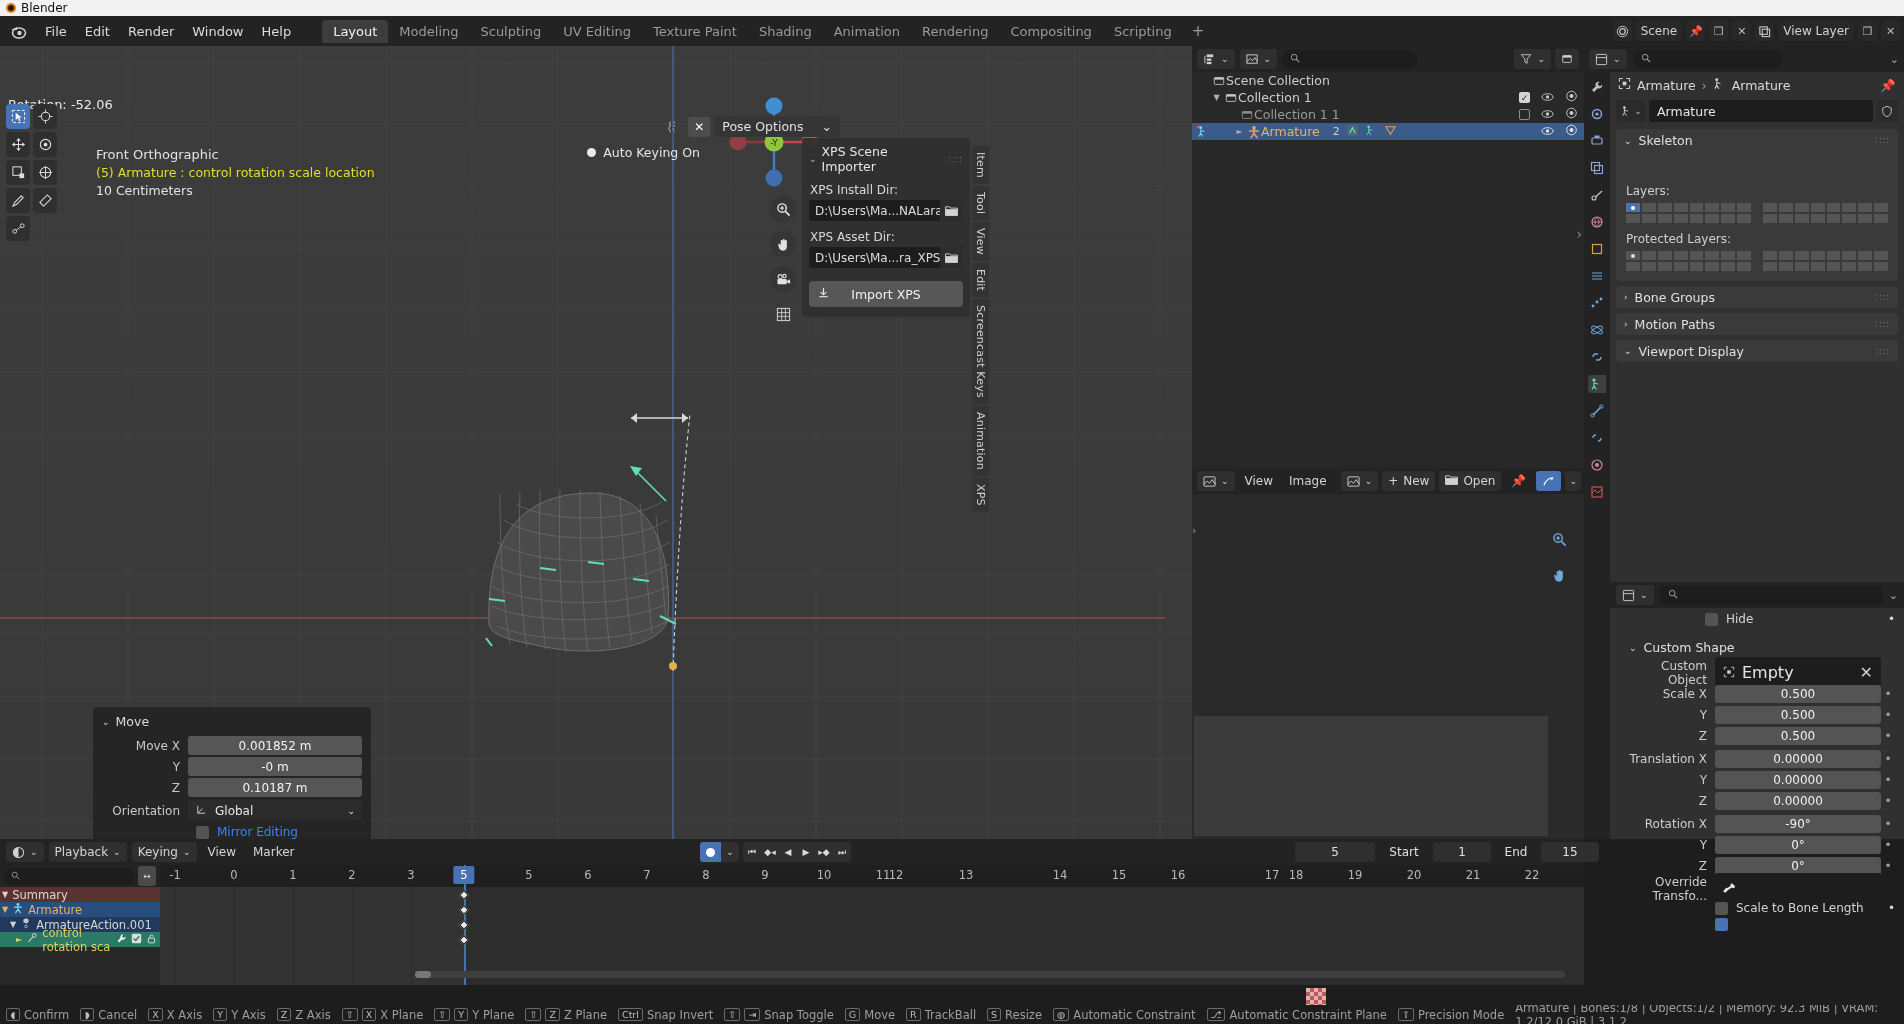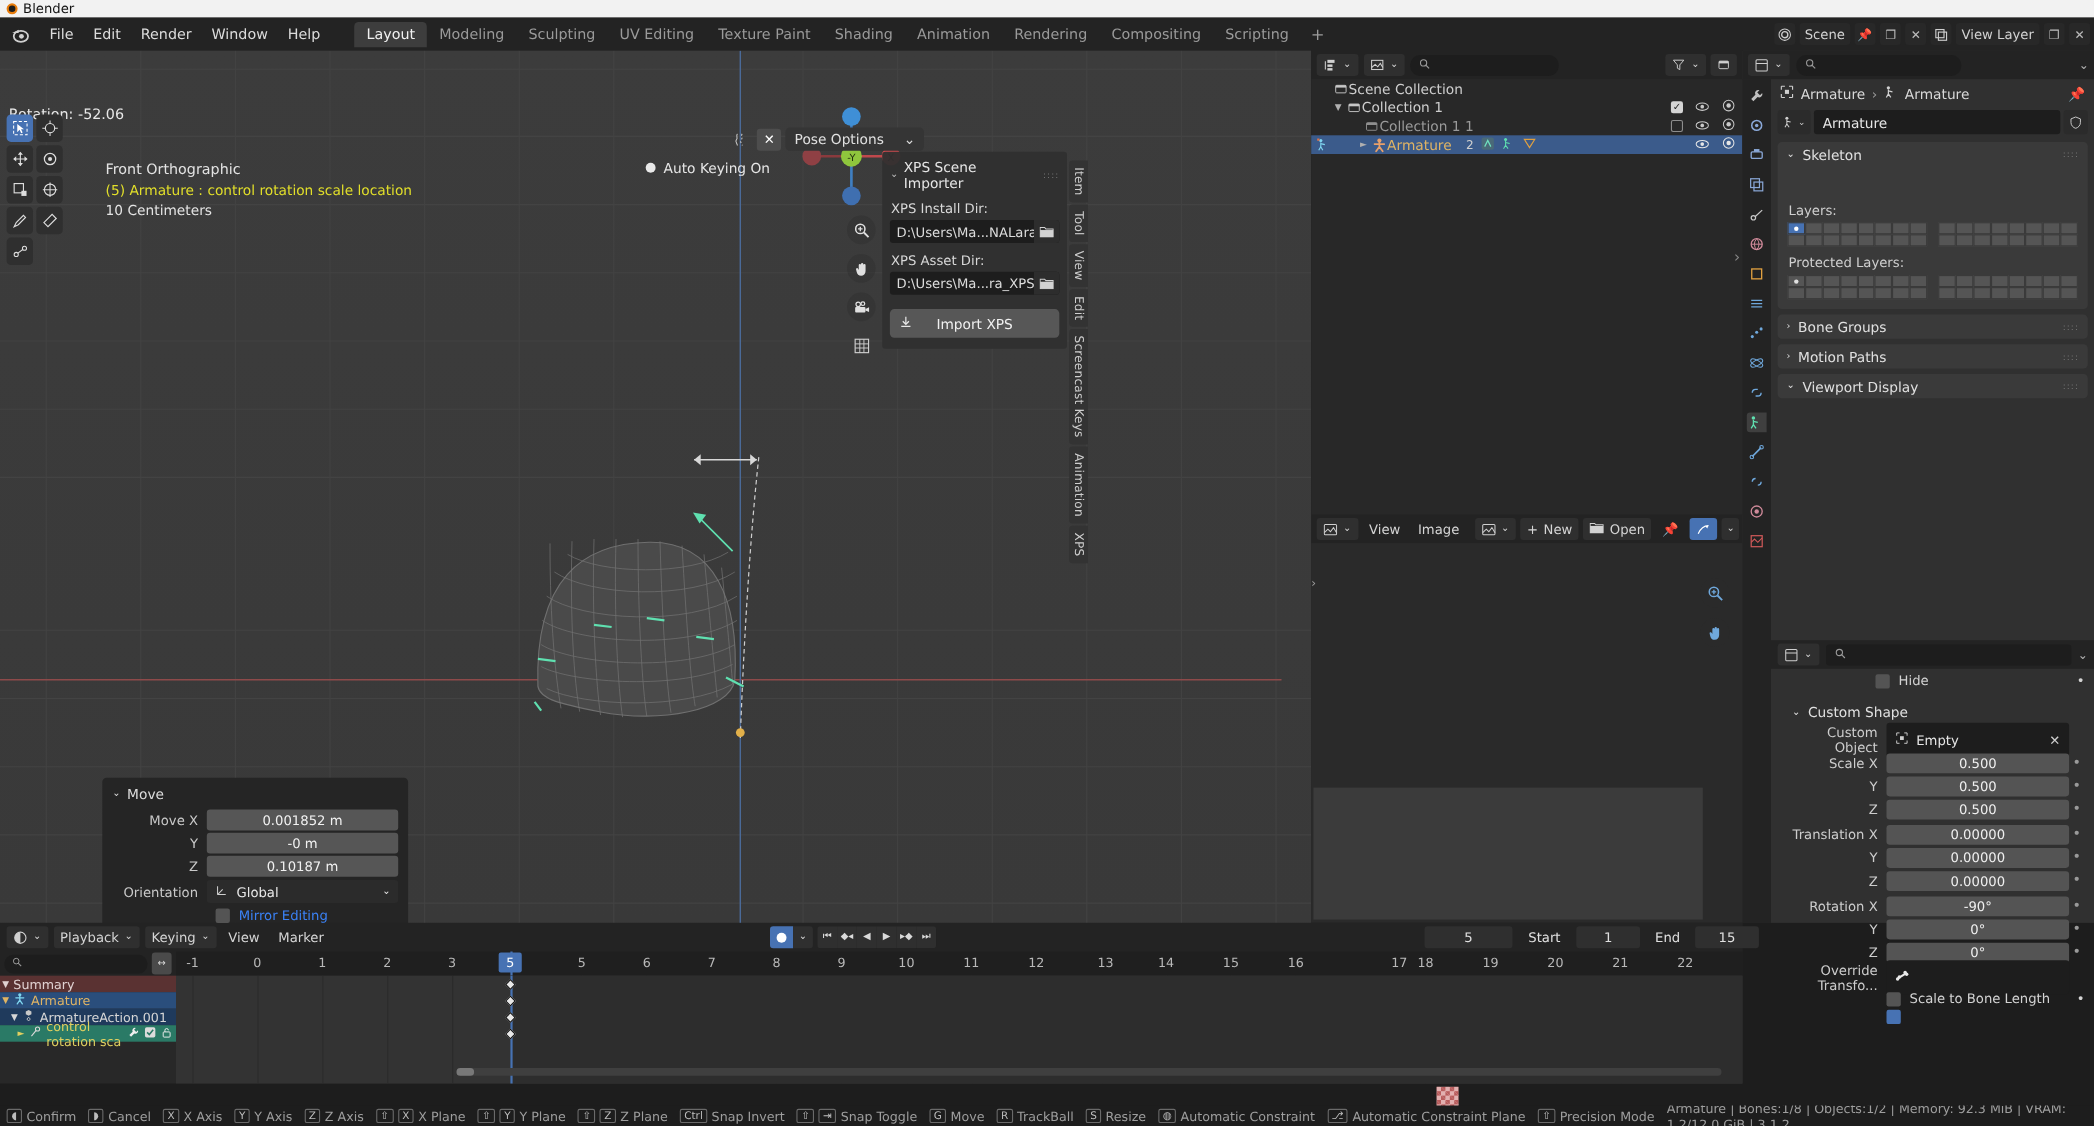--- a/index.html
+++ b/index.html
@@ -281,21 +281,21 @@
     padding:0 8px;gap:5px;color:#8c8c8c;font-size:11px;
   }
   .prow{ display:flex;align-items:center;height:19px;margin-bottom:2px; }
   .prow .lab{ width:96px;text-align:right;padding-right:8px;font-size:12px;color:#cdcdcd; }
   .prow .val{
     flex:1;height:18px;background:#545454;border-radius:3px;display:flex;align-items:center;
     justify-content:center;font-size:12px;color:#f0f0f0;
   }
   .prow .valdark{
     flex:1;height:31px;background:#1d1d1d;border-radius:3px;display:flex;align-items:center;
-    padding:0 8px;gap:7px;font-size:12px;color:#e6e6e6;text-align:center;
+    padding:0 8px;gap:7px;font-size:16px;color:#e6e6e6;text-align:center;
   }
   .prow .anim{ width:14px;text-align:center;color:#9a9a9a;font-size:13px; }
   .pchk{ display:flex;align-items:center;gap:8px;font-size:12px;color:#d3d3d3; }
 
   
   .dope{
     position:absolute; left:0; top:839px; width:1584px; height:146px; background:#282828;
   }
   .dope-header{
     position:absolute;left:0;top:0;width:1584px;height:26px;background:#232323;
@@ -1426,22 +1426,22 @@
       <span class="rtick" style="left:192px">2</span>
       <span class="rtick" style="left:251px">3</span>
       <span class="rtick" style="left:310px">4</span>
       <span class="rtick" style="left:369px">5</span>
       <span class="rtick" style="left:428px">6</span>
       <span class="rtick" style="left:487px">7</span>
       <span class="rtick" style="left:546px">8</span>
       <span class="rtick" style="left:605px">9</span>
       <span class="rtick" style="left:664px">10</span>
       <span class="rtick" style="left:723px">11</span>
-      <span class="rtick" style="left:782px">12</span>
-      <span class="rtick" style="left:845px">13</span>
+      <span class="rtick" style="left:736px">12</span>
+      <span class="rtick" style="left:806px">13</span>
       <span class="rtick" style="left:900px">14</span>
       <span class="rtick" style="left:959px">15</span>
       <span class="rtick" style="left:1018px">16</span>
       <span class="rtick" style="left:1112px">17</span>
       <span class="rtick" style="left:1136px">18</span>
       <span class="rtick" style="left:1195px">19</span>
       <span class="rtick" style="left:1254px">20</span>
       <span class="rtick" style="left:1313px">21</span>
       <span class="rtick" style="left:1372px">22</span>
       <div style="position:absolute;left:304px;top:0;width:2px;height:22px;background:#4772b3"></div>

